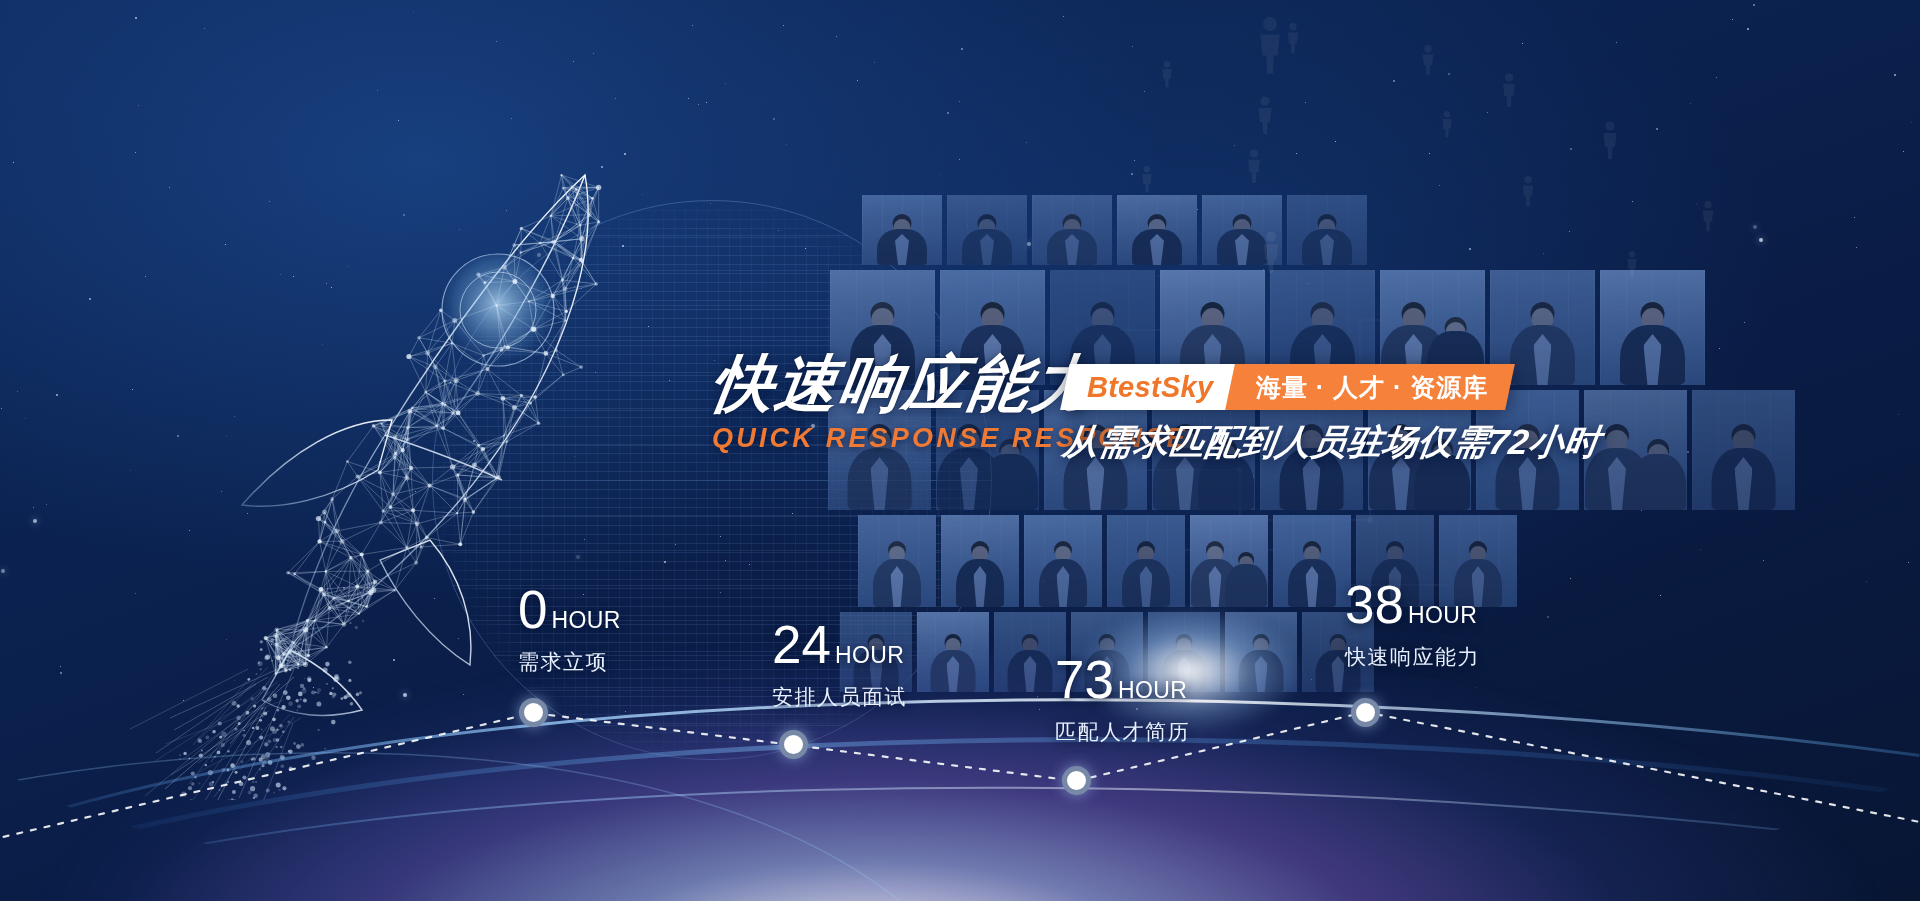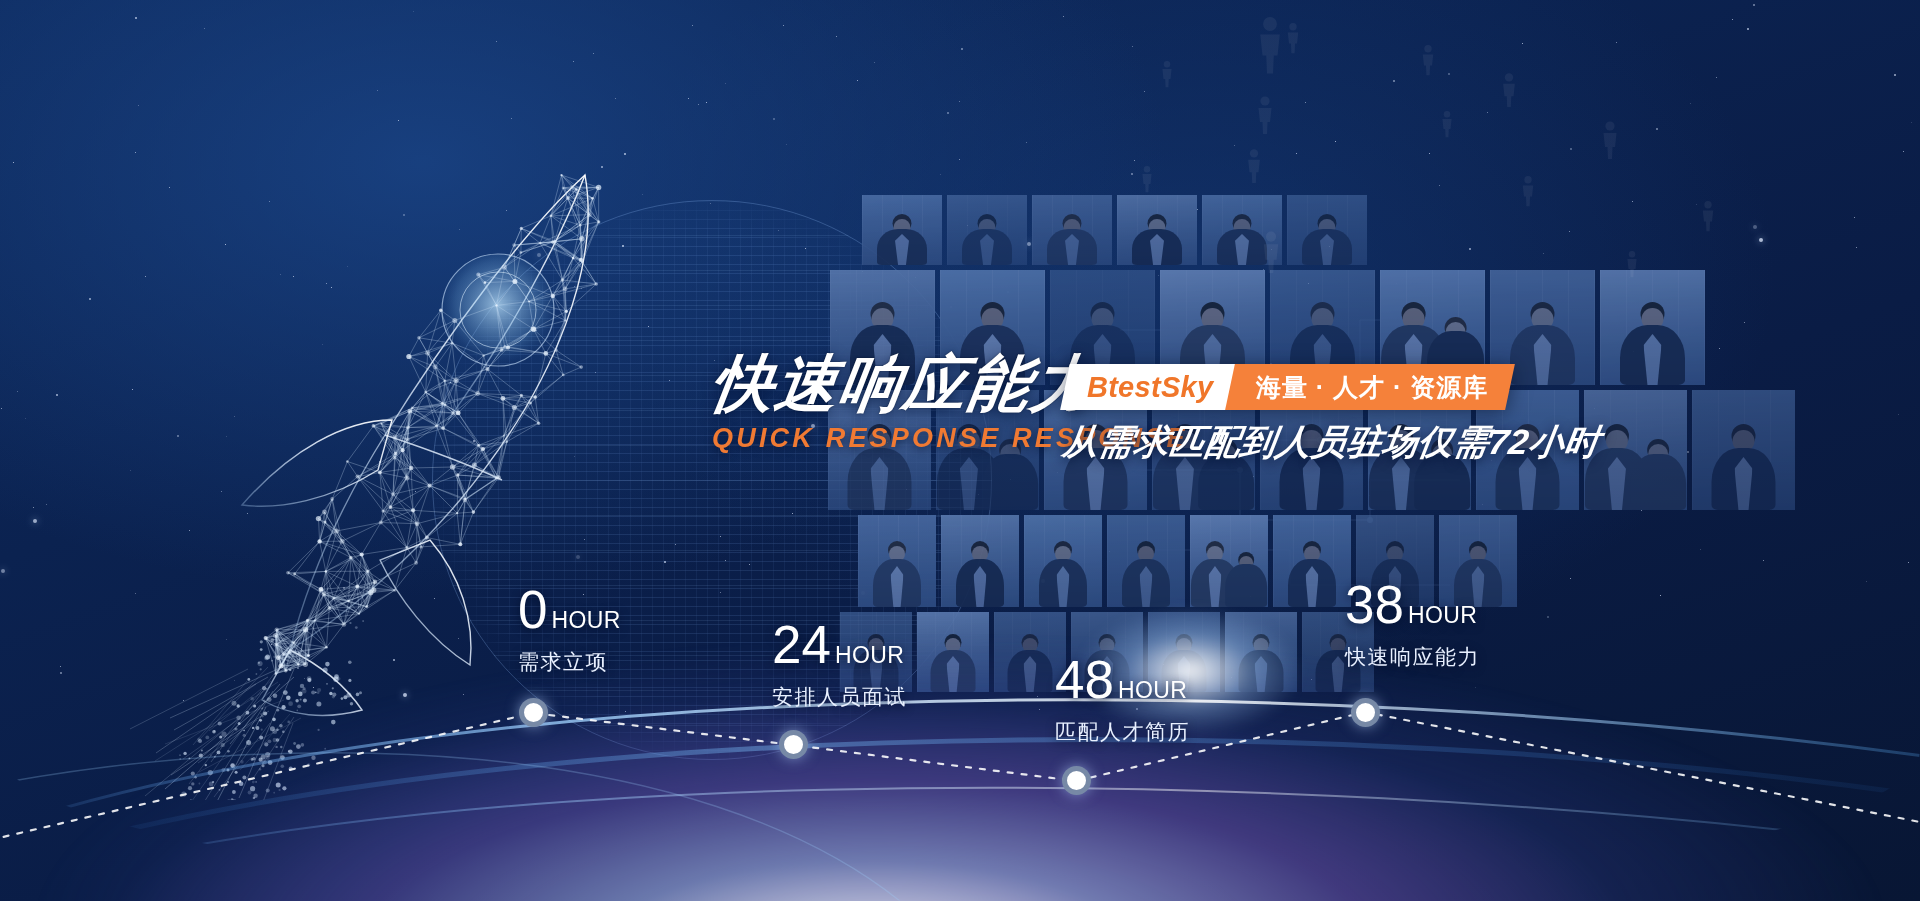--- a/index.html
+++ b/index.html
@@ -2217,21 +2217,21 @@
       <div class="hour">
         <span class="num">24</span>
         <span class="unit">HOUR</span>
       </div>
       <div class="desc">安排人员面试</div>
     </div>
     <div class="dot" style="left:779px;top:730px;"></div>
 
     <div class="tstep" style="left:1055px;top:653px;">
       <div class="hour">
-        <span class="num">48</span>
+        <span class="num">73</span>
         <span class="unit">HOUR</span>
       </div>
       <div class="desc">匹配人才简历</div>
     </div>
     <div class="dot" style="left:1062px;top:766px;"></div>
 
     <div class="tstep" style="left:1345px;top:578px;">
       <div class="hour">
         <span class="num">38</span>
         <span class="unit">HOUR</span>

